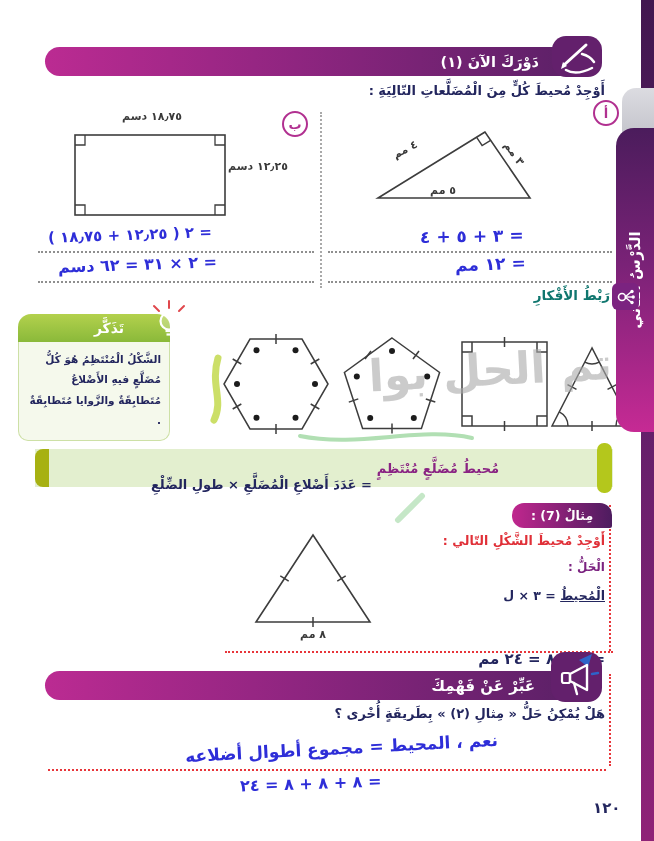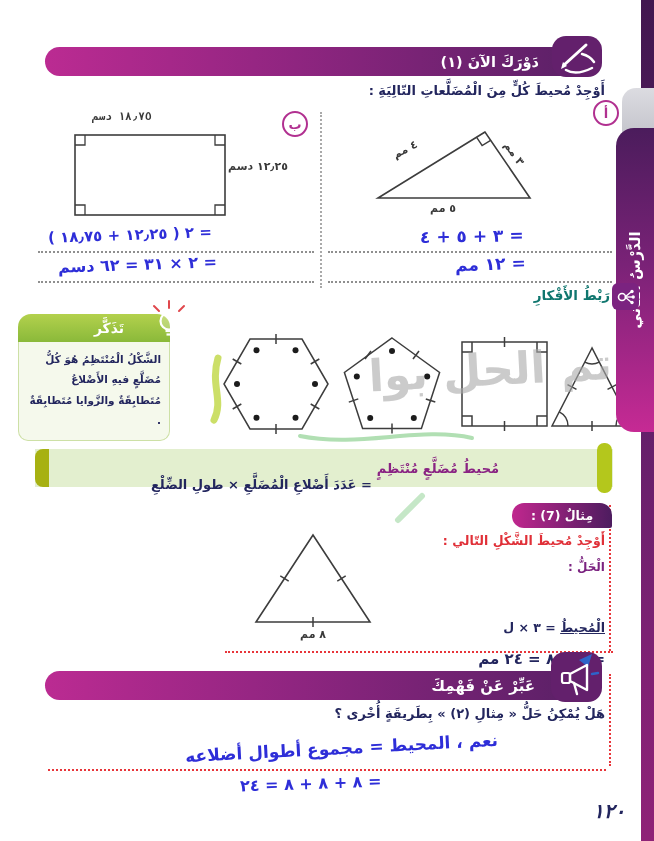--- a/index.html
+++ b/index.html
@@ -87,31 +87,31 @@
   .ex-header{left:512px;top:503px;width:100px;height:25px;border-radius:12px 12px 2px 12px;
     background:linear-gradient(to right,#c0278e,#4d1c5f);display:flex;align-items:center;
     justify-content:center;color:#fff;font-size:12.5px;font-weight:bold;z-index:4;}
   .red-dotted-v{width:0;border-left:2px dotted #e8353a;}
   .ex-vline{left:609px;top:505px;height:146px;}
   .ex-hline{left:225px;top:651px;width:388px;height:0;border-top:2px dotted #e8353a;}
   .ex-prompt{left:425px;top:533px;width:180px;text-align:right;color:#e03038;
     font-size:12.5px;font-weight:bold;}
   .ex-sol-label{left:540px;top:560px;width:65px;text-align:right;color:#7b2380;
     font-size:12px;font-weight:bold;}
-  .ex-line1{left:465px;top:588px;width:140px;text-align:right;font-size:12.5px;margin-top:32px;}
+  .ex-line1{left:465px;top:588px;width:140px;text-align:right;font-size:12.5px;}
   .ex-line1 .uline{text-decoration:underline;}
   .ex-line2{left:450px;top:650px;width:155px;text-align:right;font-size:15px;}
   .ex-tri-label{left:288px;top:628px;width:50px;text-align:center;}
 
   
   .exp-question{left:225px;top:706px;width:380px;text-align:right;font-size:13px;}
   .exp-vline{left:609px;top:674px;height:92px;}
   .bottom-line{left:48px;top:769px;width:558px;height:0;border-top:2px dotted #e8353a;}
 
-  .page-num{left:593px;top:799px;width:40px;font-size:20px;text-align:left;font-style:italic;}
+  .page-num{left:593px;top:799px;width:40px;font-size:15px;text-align:left;}
   svg{display:block;}
 </style>
 </head>
 <body>
 
 <div class="abs edge-strip"></div>
 <div class="abs gray-tab"></div>
 <div class="abs lesson-tab">
   <span class="lesson-tab-text">الدَّرْسُ الثّاني</span>
 </div>
@@ -133,30 +133,30 @@
 <div class="abs part-circle circle-a">أ</div>
 <div class="abs part-circle circle-b">ب</div>
 <div class="abs col-divider"></div>
 
 <svg class="abs" style="left:350px;top:110px;" width="200" height="100" viewBox="0 0 200 100">
   <polygon points="135,22 28,88 180,88" fill="none" stroke="#3d3d3d" stroke-width="1.6"></polygon>
   <polyline points="126.5,27.2 132.1,35.5 140.6,30.3" fill="none" stroke="#3d3d3d" stroke-width="1.4"></polyline>
 </svg>
 <div class="abs shape-label" style="left:392px;top:143px;transform:rotate(-28deg);">٤ مم</div>
 <div class="abs shape-label" style="left:501px;top:147px;transform:rotate(54deg);">٣ مم</div>
-<div class="abs shape-label" style="left:430px;top:202px;">٥ مم</div>
+<div class="abs shape-label" style="left:430px;top:184px;">٥ مم</div>
 
 <svg class="abs" style="left:60px;top:125px;" width="180" height="95" viewBox="0 0 180 95">
   <rect x="15" y="10" width="150" height="80" fill="none" stroke="#3d3d3d" stroke-width="1.6"></rect>
   <polyline points="15,20 25,20 25,10" fill="none" stroke="#3d3d3d" stroke-width="1.3"></polyline>
   <polyline points="165,20 155,20 155,10" fill="none" stroke="#3d3d3d" stroke-width="1.3"></polyline>
   <polyline points="15,80 25,80 25,90" fill="none" stroke="#3d3d3d" stroke-width="1.3"></polyline>
   <polyline points="165,80 155,80 155,90" fill="none" stroke="#3d3d3d" stroke-width="1.3"></polyline>
 </svg>
-<div class="abs shape-label" style="left:92px;top:110px;width:120px;text-align:left;font-family:Liberation Mono, monospace;">١٨٫٧٥ دسم</div>
+<div class="abs shape-label" style="left:92px;top:110px;width:120px;text-align:center;">١٨٫٧٥ دسم</div>
 <div class="abs shape-label" style="left:228px;top:160px;">١٢٫٢٥ دسم</div>
 
 <div class="abs ans-line" style="left:328px;top:251px;width:284px;"></div>
 <div class="abs ans-line" style="left:328px;top:281px;width:284px;"></div>
 <div class="abs hand" style="left:420px;top:226px;font-size:17px;transform:rotate(-1deg);">= ٣ + ٥ + ٤</div>
 <div class="abs hand" style="left:455px;top:254px;font-size:17px;transform:rotate(-2deg);">= ١٢ مم</div>
 
 <div class="abs ans-line" style="left:38px;top:251px;width:276px;"></div>
 <div class="abs ans-line" style="left:38px;top:281px;width:276px;"></div>
 <div class="abs hand" style="left:48px;top:226px;font-size:15px;transform:rotate(-2deg);">= ٢ ( ١٢٫٢٥ + ١٨٫٧٥ )</div>

